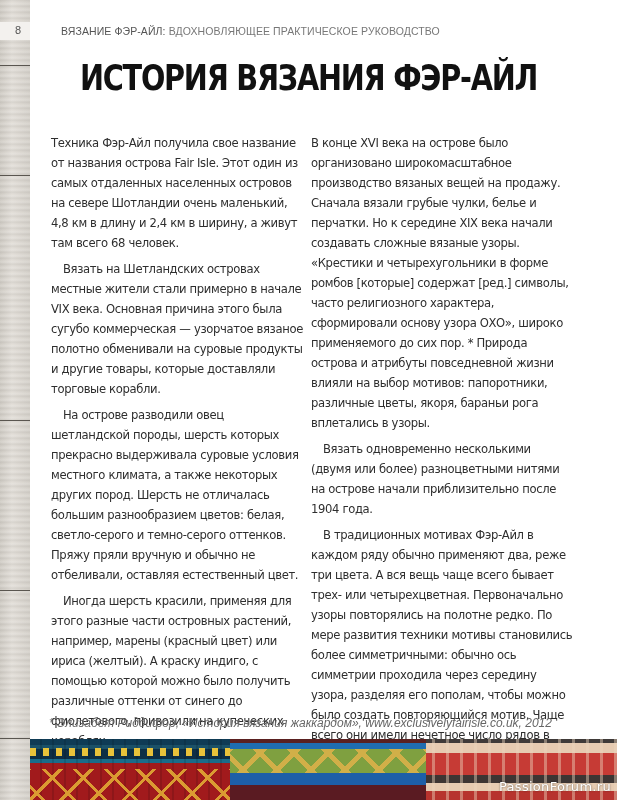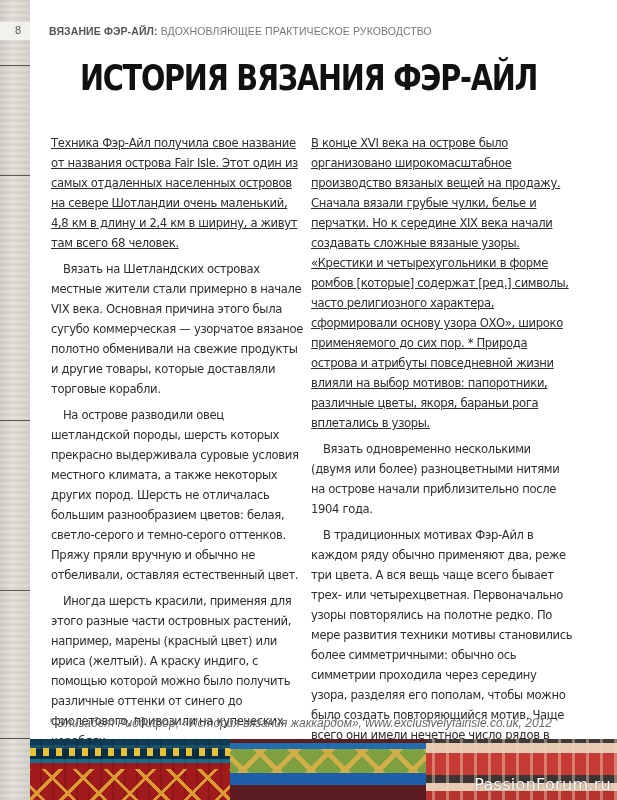--- a/index.html
+++ b/index.html
@@ -23,34 +23,34 @@
     background: #f3f1ee;
   }
   .page-num {
     position: absolute; left: 15px; top: 24px; font-size: 11px; color: #555;
     font-family: "Liberation Sans", sans-serif;
   }
   .running-head {
     position: absolute; left: 49px; top: 25px; font-size: 10.5px; color: #777;
     letter-spacing: 0.1px; white-space: nowrap;
   }
-  .running-head b { color: #555; font-weight: bold; }
+  .running-head b { color: #555; font-weight: normal; margin-left: 12px; }
   .title {
     position: absolute; left: 0; width: 617px; top: 58px; text-align: center;
     font-family: "DejaVu Sans", sans-serif; font-size: 35px; font-weight: bold;
     color: #111; letter-spacing: -1.5px; transform: scaleX(0.82); transform-origin: center;
   }
   .col {
     position: absolute; top: 133px; font-size: 11.6px; line-height: 20px; color: #2e2e2e;
     font-family: "DejaVu Sans", sans-serif; letter-spacing: -0.35px;
   }
   .col.left { left: 51px; width: 252px; }
   .col.right { left: 311px; width: 262px; }
   .col p { margin: 0 0 6px 0; text-indent: 12px; }
-  .col p.first { text-indent: 0; text-decoration: underline; }
+  .col p.first { text-indent: 0; }
   .col p.noindent { text-indent: 0; }
   .footnote {
     position: absolute; left: 49px; top: 716px; font-size: 12px; color: #666;
     font-style: italic; font-family: "Liberation Sans", sans-serif; white-space: nowrap;
   }
   .knit {
     position: absolute; top: 739px; height: 61px; overflow: hidden;
   }
   .knit.k1 { left: 30px; width: 200px;
     background:
@@ -83,21 +83,21 @@
     background:
       linear-gradient(180deg, #3f3a38 0 4px, #e6cbb1 4px 14px, #c63b35 14px 36px, #3d3533 36px 44px, #e6cbb1 44px 52px, #b7332e 52px 61px);
   }
   .knit.k3 .pat {
     position: absolute; top: 0; left: 0; width: 191px; height: 61px;
     background:
       repeating-linear-gradient(90deg, transparent 0 6px, rgba(236,214,190,0.8) 6px 9px, transparent 9px 14px);
     opacity: 0.55;
   }
   .watermark {
-    position: absolute; right: 6px; bottom: 6px; font-size: 16px; color: #ffffff;
+    position: absolute; right: 6px; bottom: 6px; font-size: 13px; color: #ffffff;
     font-family: "DejaVu Sans", sans-serif; letter-spacing: 0.3px;
     text-shadow: 0 0 2px rgba(0,0,0,0.6);
   }
 </style>
 </head>
 <body>
 
 <div class="wood">
   <div class="page-tab"></div>
   <div class="plank-line" style="top:65px;"></div>
@@ -108,21 +108,21 @@
 </div>
 
 <div class="page-num">8</div>
 
 <div class="running-head"><b>ВЯЗАНИЕ ФЭР-АЙЛ:</b><span> ВДОХНОВЛЯЮЩЕЕ ПРАКТИЧЕСКОЕ РУКОВОДСТВО</span></div>
 
 <div class="title">ИСТОРИЯ ВЯЗАНИЯ ФЭР-АЙЛ</div>
 
 <div class="col left">
   <p class="first">Техника Фэр-Айл получила свое название от названия острова Fair Isle. Этот один из самых отдаленных населенных островов на севере Шотландии очень маленький, 4,8 км в длину и 2,4 км в ширину, а живут там всего 68 человек.</p>
-  <p>Вязать на Шетландских островах местные жители стали примерно в начале VIX века. Основная причина этого была сугубо коммерческая — узорчатое вязаное полотно обменивали на свежие продукты и другие товары, которые доставляли торговые корабли.</p>
+  <p>Вязать на Шетландских островах местные жители стали примерно в начале VIX века. Основная причина этого была сугубо коммерческая — узорчатое вязаное полотно обменивали на суровые продукты и другие товары, которые доставляли торговые корабли.</p>
   <p>На острове разводили овец шетландской породы, шерсть которых прекрасно выдерживала суровые условия местного климата, а также некоторых других пород. Шерсть не отличалась большим разнообразием цветов: белая, светло-серого и темно-серого оттенков. Пряжу пряли вручную и обычно не отбеливали, оставляя естественный цвет.</p>
   <p>Иногда шерсть красили, применяя для этого разные части островных растений, например, марены (красный цвет) или ириса (желтый). А краску индиго, с помощью которой можно было получить различные оттенки от синего до фиолетового, привозили на купеческих кораблях.</p>
   <p>Женщины Фэйр-Айла вязали на спицах с обоюдоострыми концами, также они носили специальный пояс с множеством отверстий на передней части, который позволял вязать на ходу. Спицу одним концом вставляли в отверстие на поясе, нить от клубка проходила с правой стороны.</p>
 </div>
 
 <div class="col right">
   <p class="first">В конце XVI века на острове было организовано широкомасштабное производство вязаных вещей на продажу. Сначала вязали грубые чулки, белье и перчатки. Но к середине XIX века начали создавать сложные вязаные узоры. «Крестики и четырехугольники в форме ромбов [которые] содержат [ред.] символы, часто религиозного характера, сформировали основу узора ОХО», широко применяемого до сих пор. * Природа острова и атрибуты повседневной жизни влияли на выбор мотивов: папоротники, различные цветы, якоря, бараньи рога вплетались в узоры.</p>
   <p>Вязать одновременно несколькими (двумя или более) разноцветными нитями на острове начали приблизительно после 1904 года.</p>
   <p>В традиционных мотивах Фэр-Айл в каждом ряду обычно применяют два, реже три цвета. А вся вещь чаще всего бывает трех- или четырехцветная. Первоначально узоры повторялись на полотне редко. По мере развития техники мотивы становились более симметричными: обычно ось симметрии проходила через середину узора, разделяя его пополам, чтобы можно было создать повторяющийся мотив. Чаще всего они имели нечетное число рядов в высоту.</p>
 

